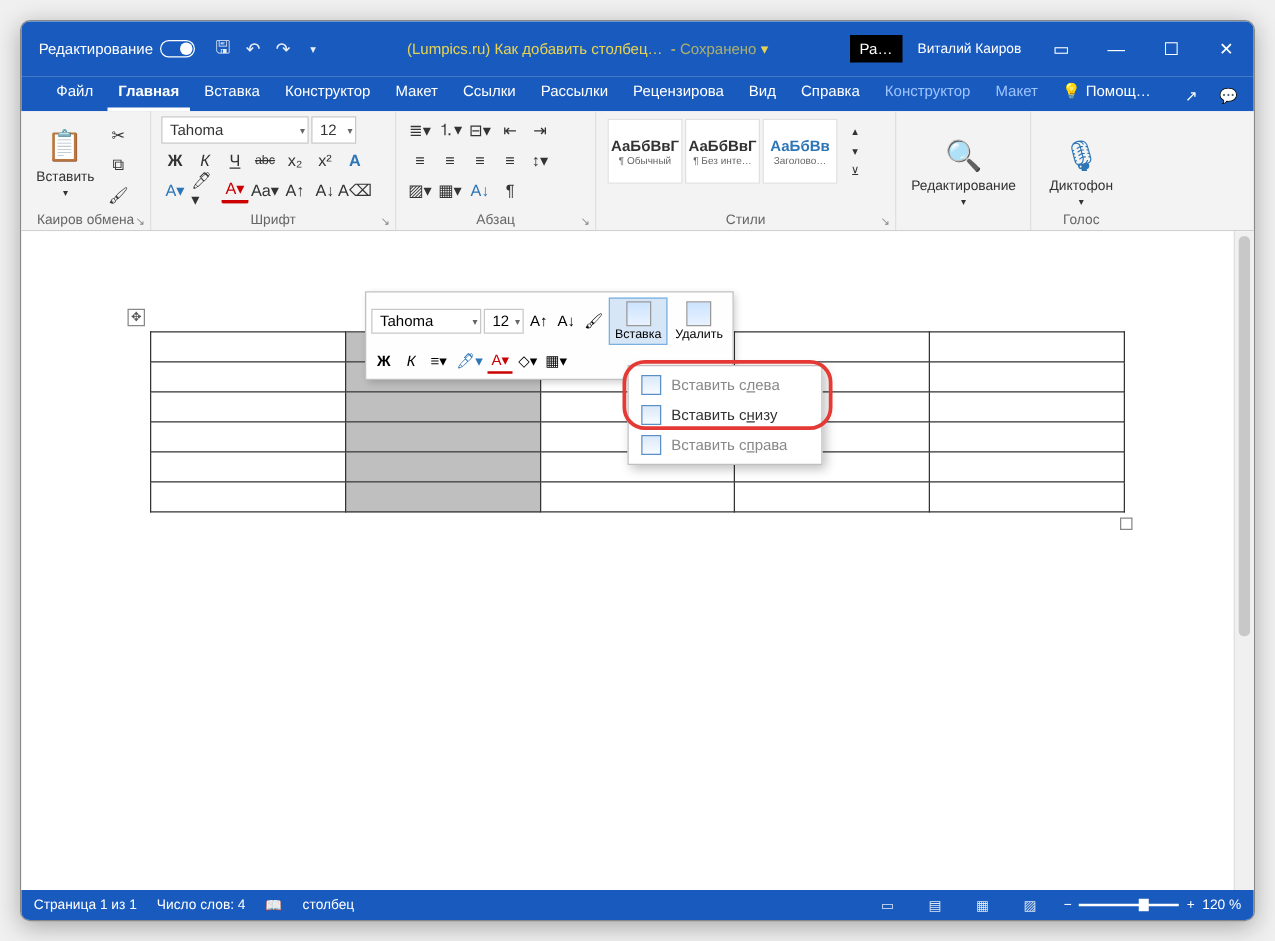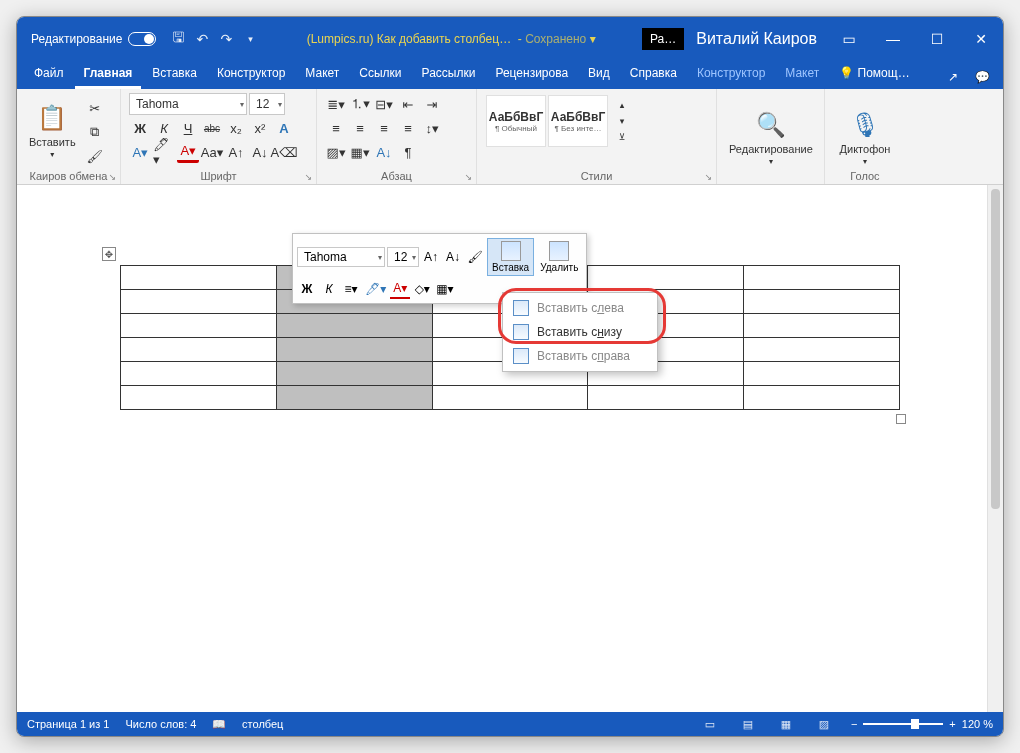--- a/index.html
+++ b/index.html
@@ -9,24 +9,24 @@
   .titlebar { height: 44px; background: #185abd; color: #fff; display: flex; align-items: center; font-size: 12px; }
   .titlebar .autosave { margin-left: 14px; display: flex; align-items: center; gap: 6px; }
   .toggle { width: 28px; height: 14px; border: 1px solid #fff; border-radius: 8px; position: relative; }
   .toggle::after { content:''; position:absolute; right:1px; top:1px; width:10px; height:10px; background:#fff; border-radius:50%;}
   .titlebar .qat { display:flex; gap:4px; margin-left:12px; align-items:center;}
   .titlebar .qat span { width:20px; height:20px; display:flex; align-items:center; justify-content:center; font-size:14px; opacity:.9;}
   .titlebar .doctitle { flex:1; text-align:center; color:#fde047; font-size:12px; opacity:.9; overflow:hidden; text-overflow:ellipsis; white-space:nowrap; padding:0 10px;}
   .titlebar .doctitle .saved { opacity:.7;}
   .titlebar .right { display:flex; align-items:center;}
   .titlebar .tag { background:#000000; padding:4px 8px; margin-right:2px; font-size:12px;}
-  .titlebar .user { padding:4px 10px; font-size:16px;}
+  .titlebar .user { padding:4px 10px; font-size:11px;}
   .titlebar .winbtn { width:44px; height:44px; display:flex; align-items:center; justify-content:center; font-size:14px;}
   
-  .tabs { height:28px; background:#185abd; display:flex; align-items:flex-end; padding-left:8px; gap:2px; font-size:12px; color:#fff;}
+  .tabs { height:28px; background:#185abd; display:flex; align-items:flex-end; padding-left:19px; gap:2px; font-size:12px; color:#fff;}
   .tabs .tab { padding:4px 9px 6px 9px; cursor:pointer; border-bottom:3px solid transparent; white-space:nowrap;}
   .tabs .tab.active { color:#fff; border-bottom:3px solid #fff; font-weight:600;}
   .tabs .tab.context { color:#9ec5ff;}
   .tabs .spacer { flex:1;}
   .tabs .rightbtns { display:flex; gap:2px; padding-right:6px;}
   .tabs .rightbtns span { width:28px; height:24px; display:flex; align-items:center; justify-content:center;}
   
   .ribbon { height:96px; background:#f3f3f3; border-bottom:1px solid #d0d0d0; display:flex; font-size:11px; color:#333;}
   .group { border-right:1px solid #e0e0e0; padding:4px 8px 2px 8px; display:flex; flex-direction:column; position:relative;}
   .group .glabel { position:absolute; bottom:2px; left:0; right:0; text-align:center; color:#666; font-size:11px;}
@@ -200,20 +200,24 @@
     <div class="group" style="width:240px;">
       <div style="display:flex;">
         <div class="stylebox">
           <div class="ss">АаБбВвГ</div>
           <div class="sl">¶ Обычный</div>
         </div>
         <div class="stylebox">
           <div class="ss">АаБбВвГ</div>
           <div class="sl">¶ Без инте…</div>
         </div>
+        <div class="stylebox">
+          <div class="ss" style="color:#2e75b6;">АаБбВв</div>
+          <div class="sl">Заголово…</div>
+        </div>
         <div style="display:flex;flex-direction:column;justify-content:center;gap:2px;padding:4px 2px;">
           <span class="smallbtn" style="height:14px;font-size:9px;">▴</span>
           <span class="smallbtn" style="height:14px;font-size:9px;">▾</span>
           <span class="smallbtn" style="height:14px;font-size:9px;">⊻</span>
         </div>
       </div>
       <div class="glabel">Стили</div>
       <div class="gcorner">↘</div>
     </div>
 

